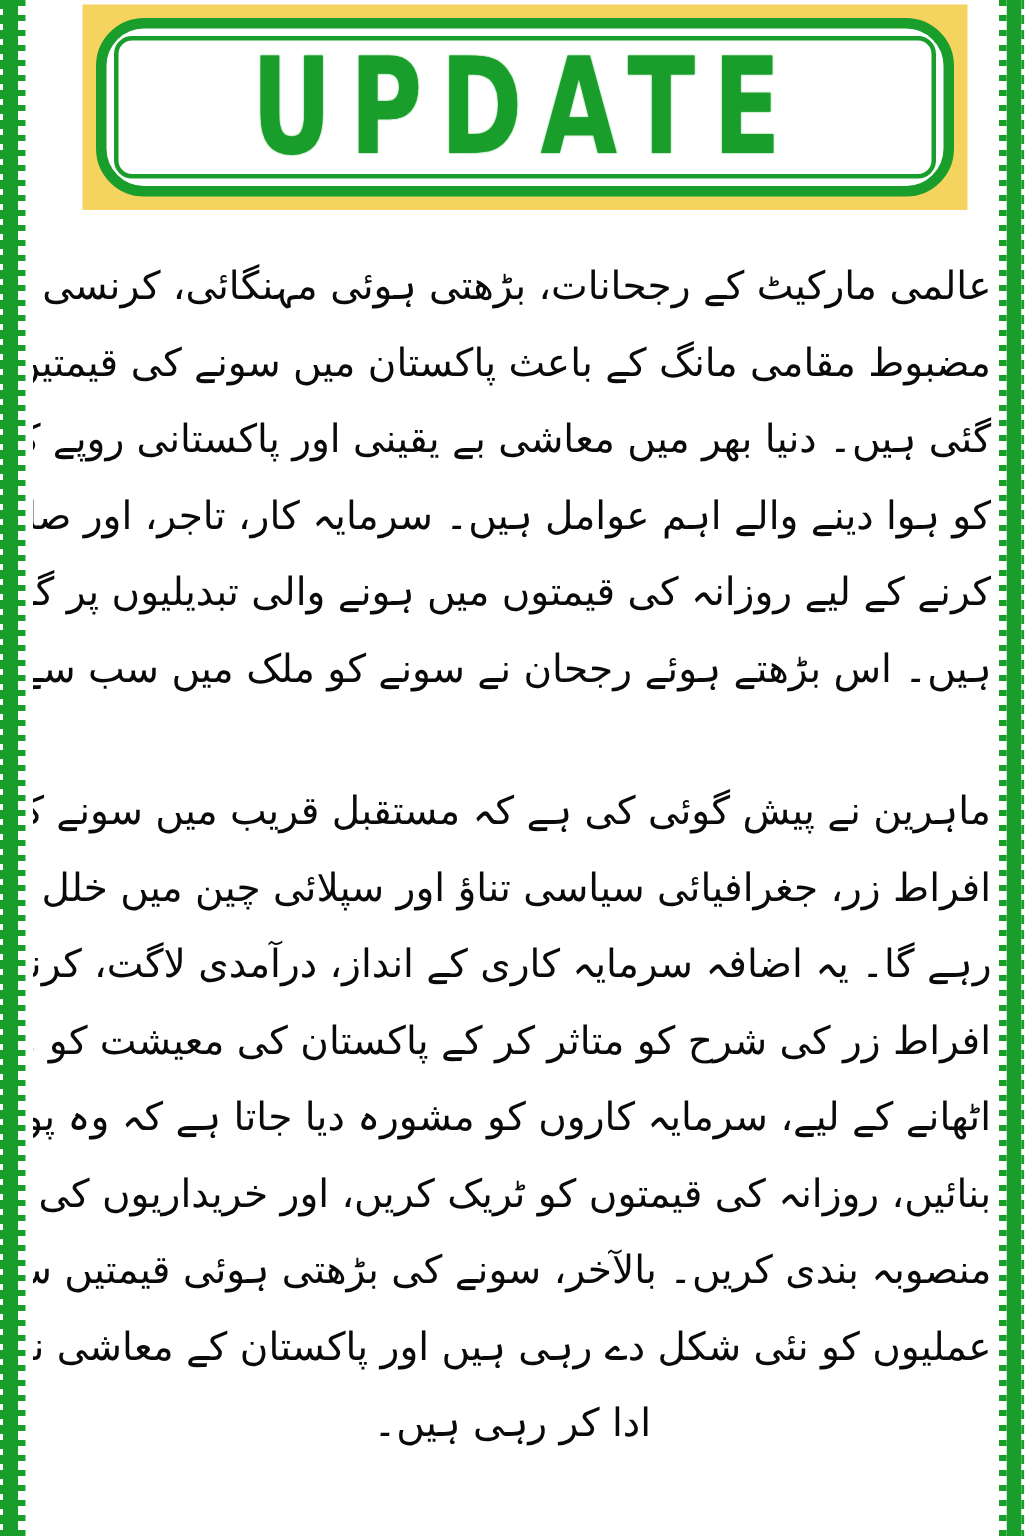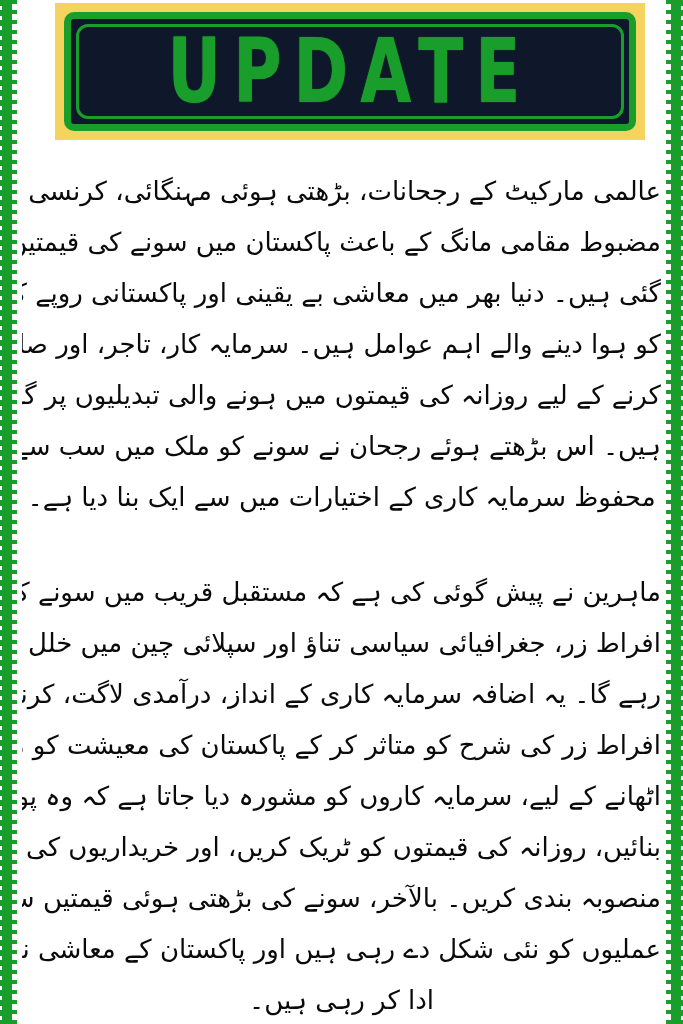--- a/index.html
+++ b/index.html
@@ -40,23 +40,23 @@
   
   .stamp{
     position:absolute;
     left:55px;top:3px;
     width:590px;height:137px;
     background:var(--yellow);
     padding:9px;
   }
   .stamp-outer{
     width:100%;height:100%;
-    background:#0f172a;
+    background:#ffffff;
     border:7px solid var(--green);
-    border-radius:10px;
+    border-radius:32px;
     padding:5px;
   }
   .stamp-inner{
     width:100%;height:100%;
     border:3px solid var(--green);
     border-radius:12px;
     display:flex;align-items:center;justify-content:center;
     overflow:hidden;
   }
   .stamp-text{
@@ -106,21 +106,20 @@
   </div>
 
   <div class="content">
     <div class="para">
       <div class="line">عالمی مارکیٹ کے رجحانات، بڑھتی ہوئی مہنگائی، کرنسی کے اتار چڑھاؤ اور</div>
       <div class="line">مضبوط مقامی مانگ کے باعث پاکستان میں سونے کی قیمتیں ریکارڈ بلندی پر پہنچ</div>
       <div class="line">گئی ہیں۔ دنیا بھر میں معاشی بے یقینی اور پاکستانی روپے کی کمزوری اس اضافے</div>
       <div class="line">کو ہوا دینے والے اہم عوامل ہیں۔ سرمایہ کار، تاجر، اور صارفین باخبر فیصلے</div>
       <div class="line">کرنے کے لیے روزانہ کی قیمتوں میں ہونے والی تبدیلیوں پر گہری نظر رکھتے</div>
       <div class="line">ہیں۔ اس بڑھتے ہوئے رجحان نے سونے کو ملک میں سب سے پر کشش اور</div>
-      <div class="line">محفوظ سرمایہ کاری کے اختیارات میں سے ایک بنا دیا ہے۔</div>
     </div>
     <div class="para">
       <div class="line">ماہرین نے پیش گوئی کی ہے کہ مستقبل قریب میں سونے کی قیمتوں میں مسلسل</div>
       <div class="line">افراط زر، جغرافیائی سیاسی تناؤ اور سپلائی چین میں خلل کی وجہ سے اضافہ ہوتا</div>
       <div class="line">رہے گا۔ یہ اضافہ سرمایہ کاری کے انداز، درآمدی لاگت، کرنسی کی قدر اور</div>
       <div class="line">افراط زر کی شرح کو متاثر کر کے پاکستان کی معیشت کو متاثر کرتا ہے۔ فائدہ</div>
       <div class="line">اٹھانے کے لیے، سرمایہ کاروں کو مشورہ دیا جاتا ہے کہ وہ پورٹ فولیوز کو متنوع</div>
       <div class="line">بنائیں، روزانہ کی قیمتوں کو ٹریک کریں، اور خریداریوں کی حکمت عملی سے</div>
       <div class="line">منصوبہ بندی کریں۔ بالآخر، سونے کی بڑھتی ہوئی قیمتیں سرمایہ کاری کی حکمت</div>
       <div class="line">عملیوں کو نئی شکل دے رہی ہیں اور پاکستان کے معاشی نقطہ نظر میں اہم کردار</div>

